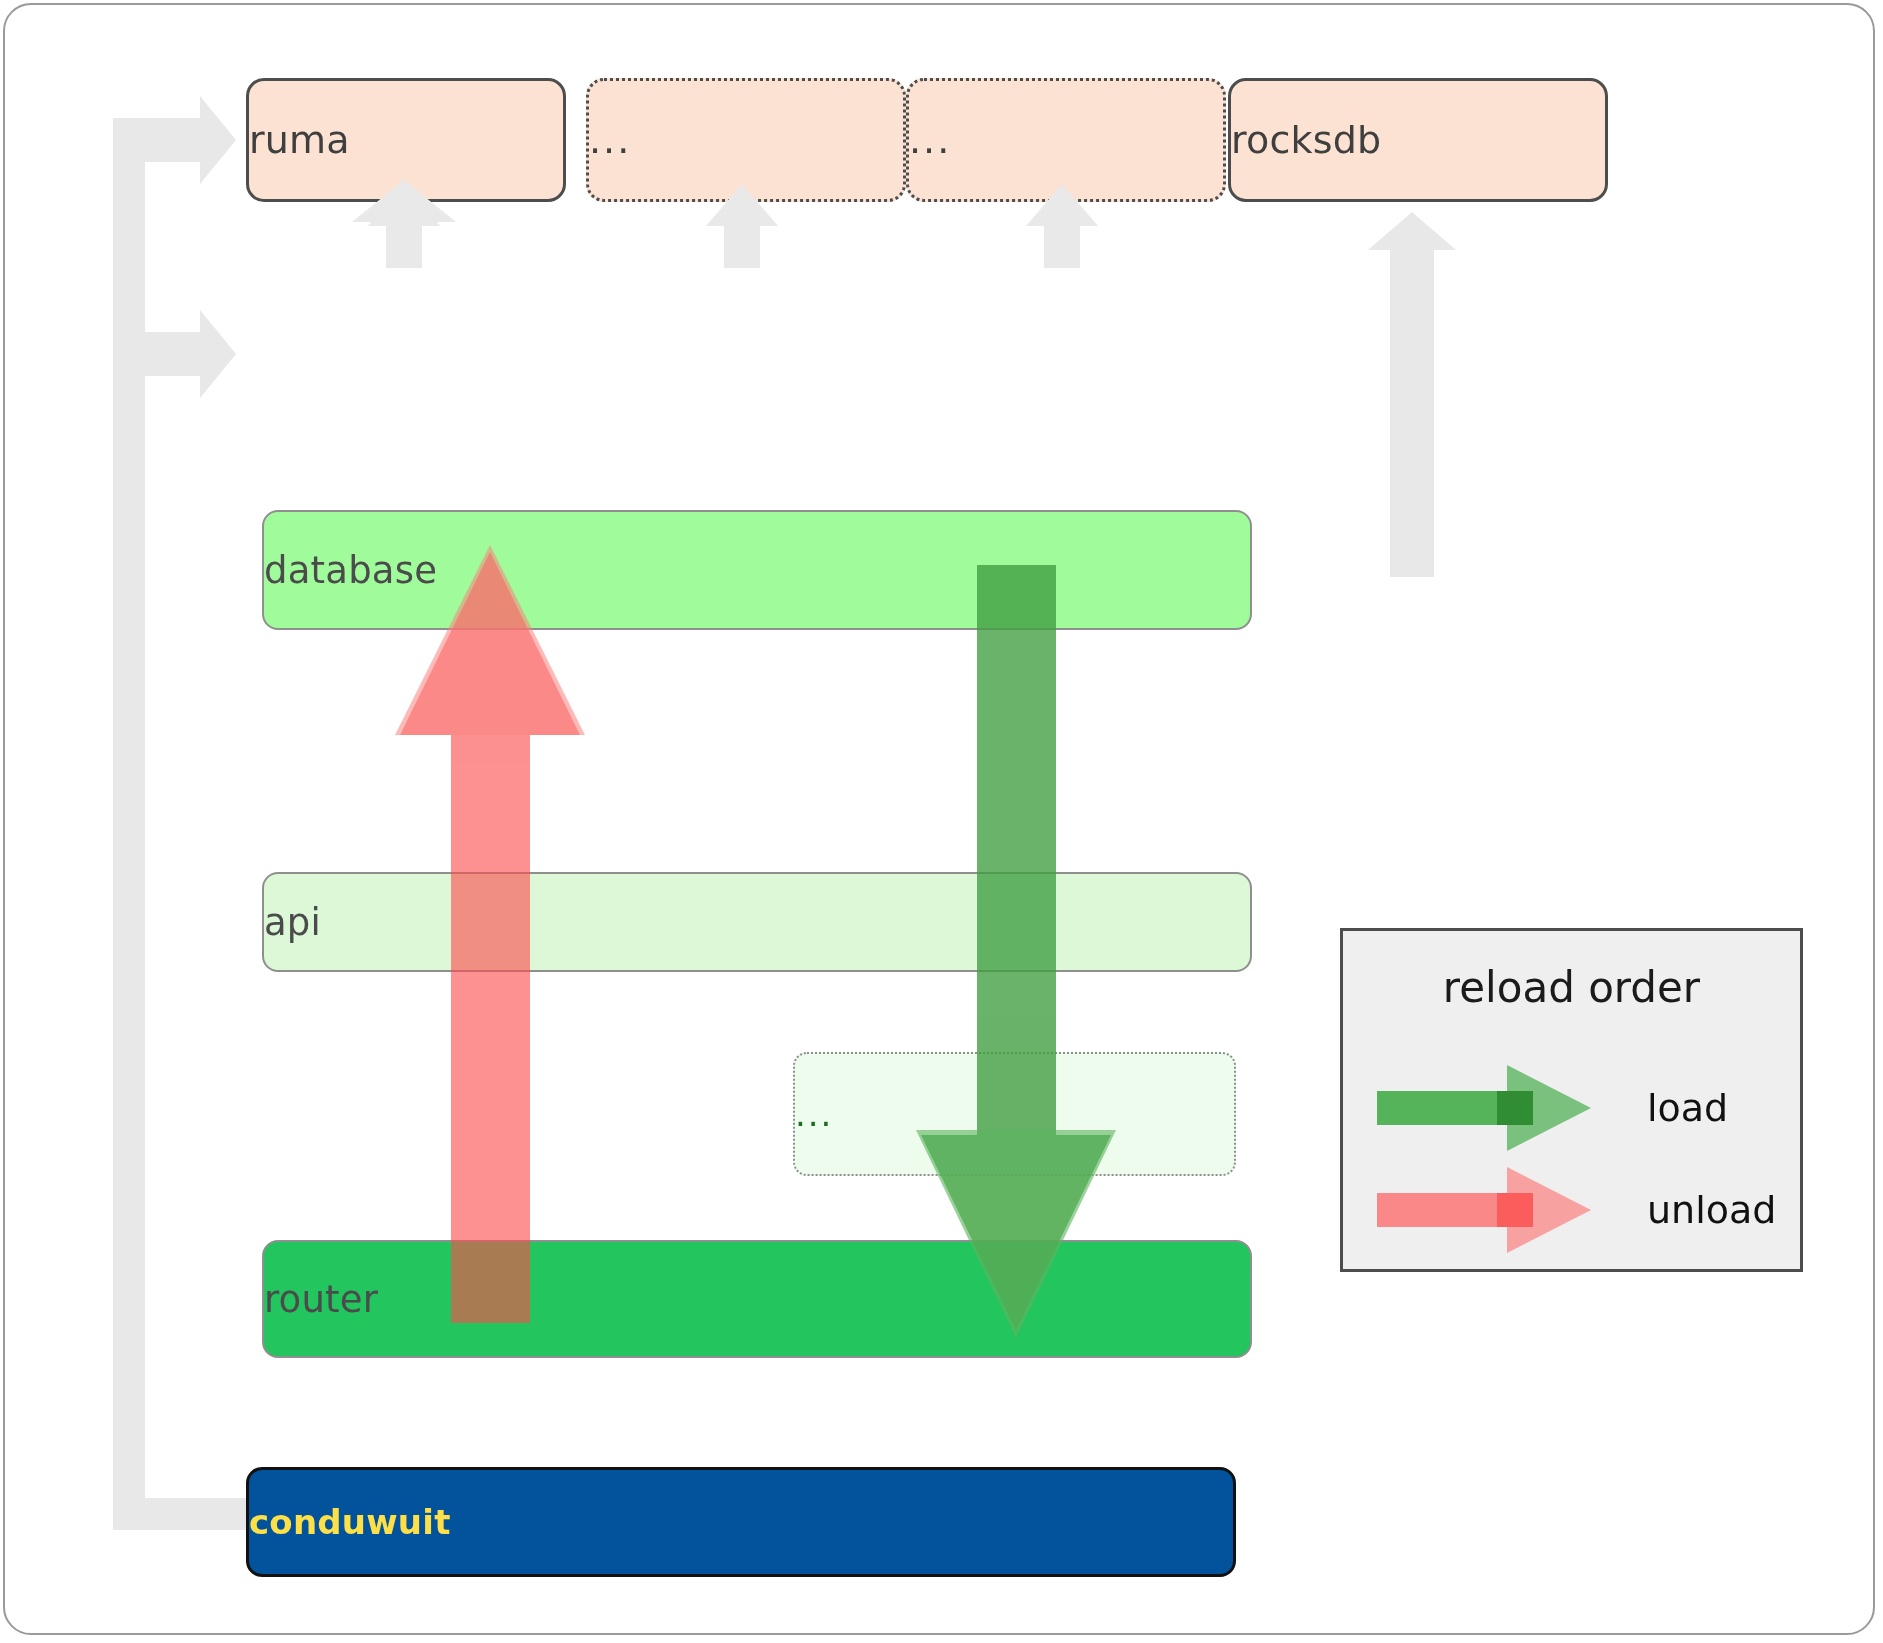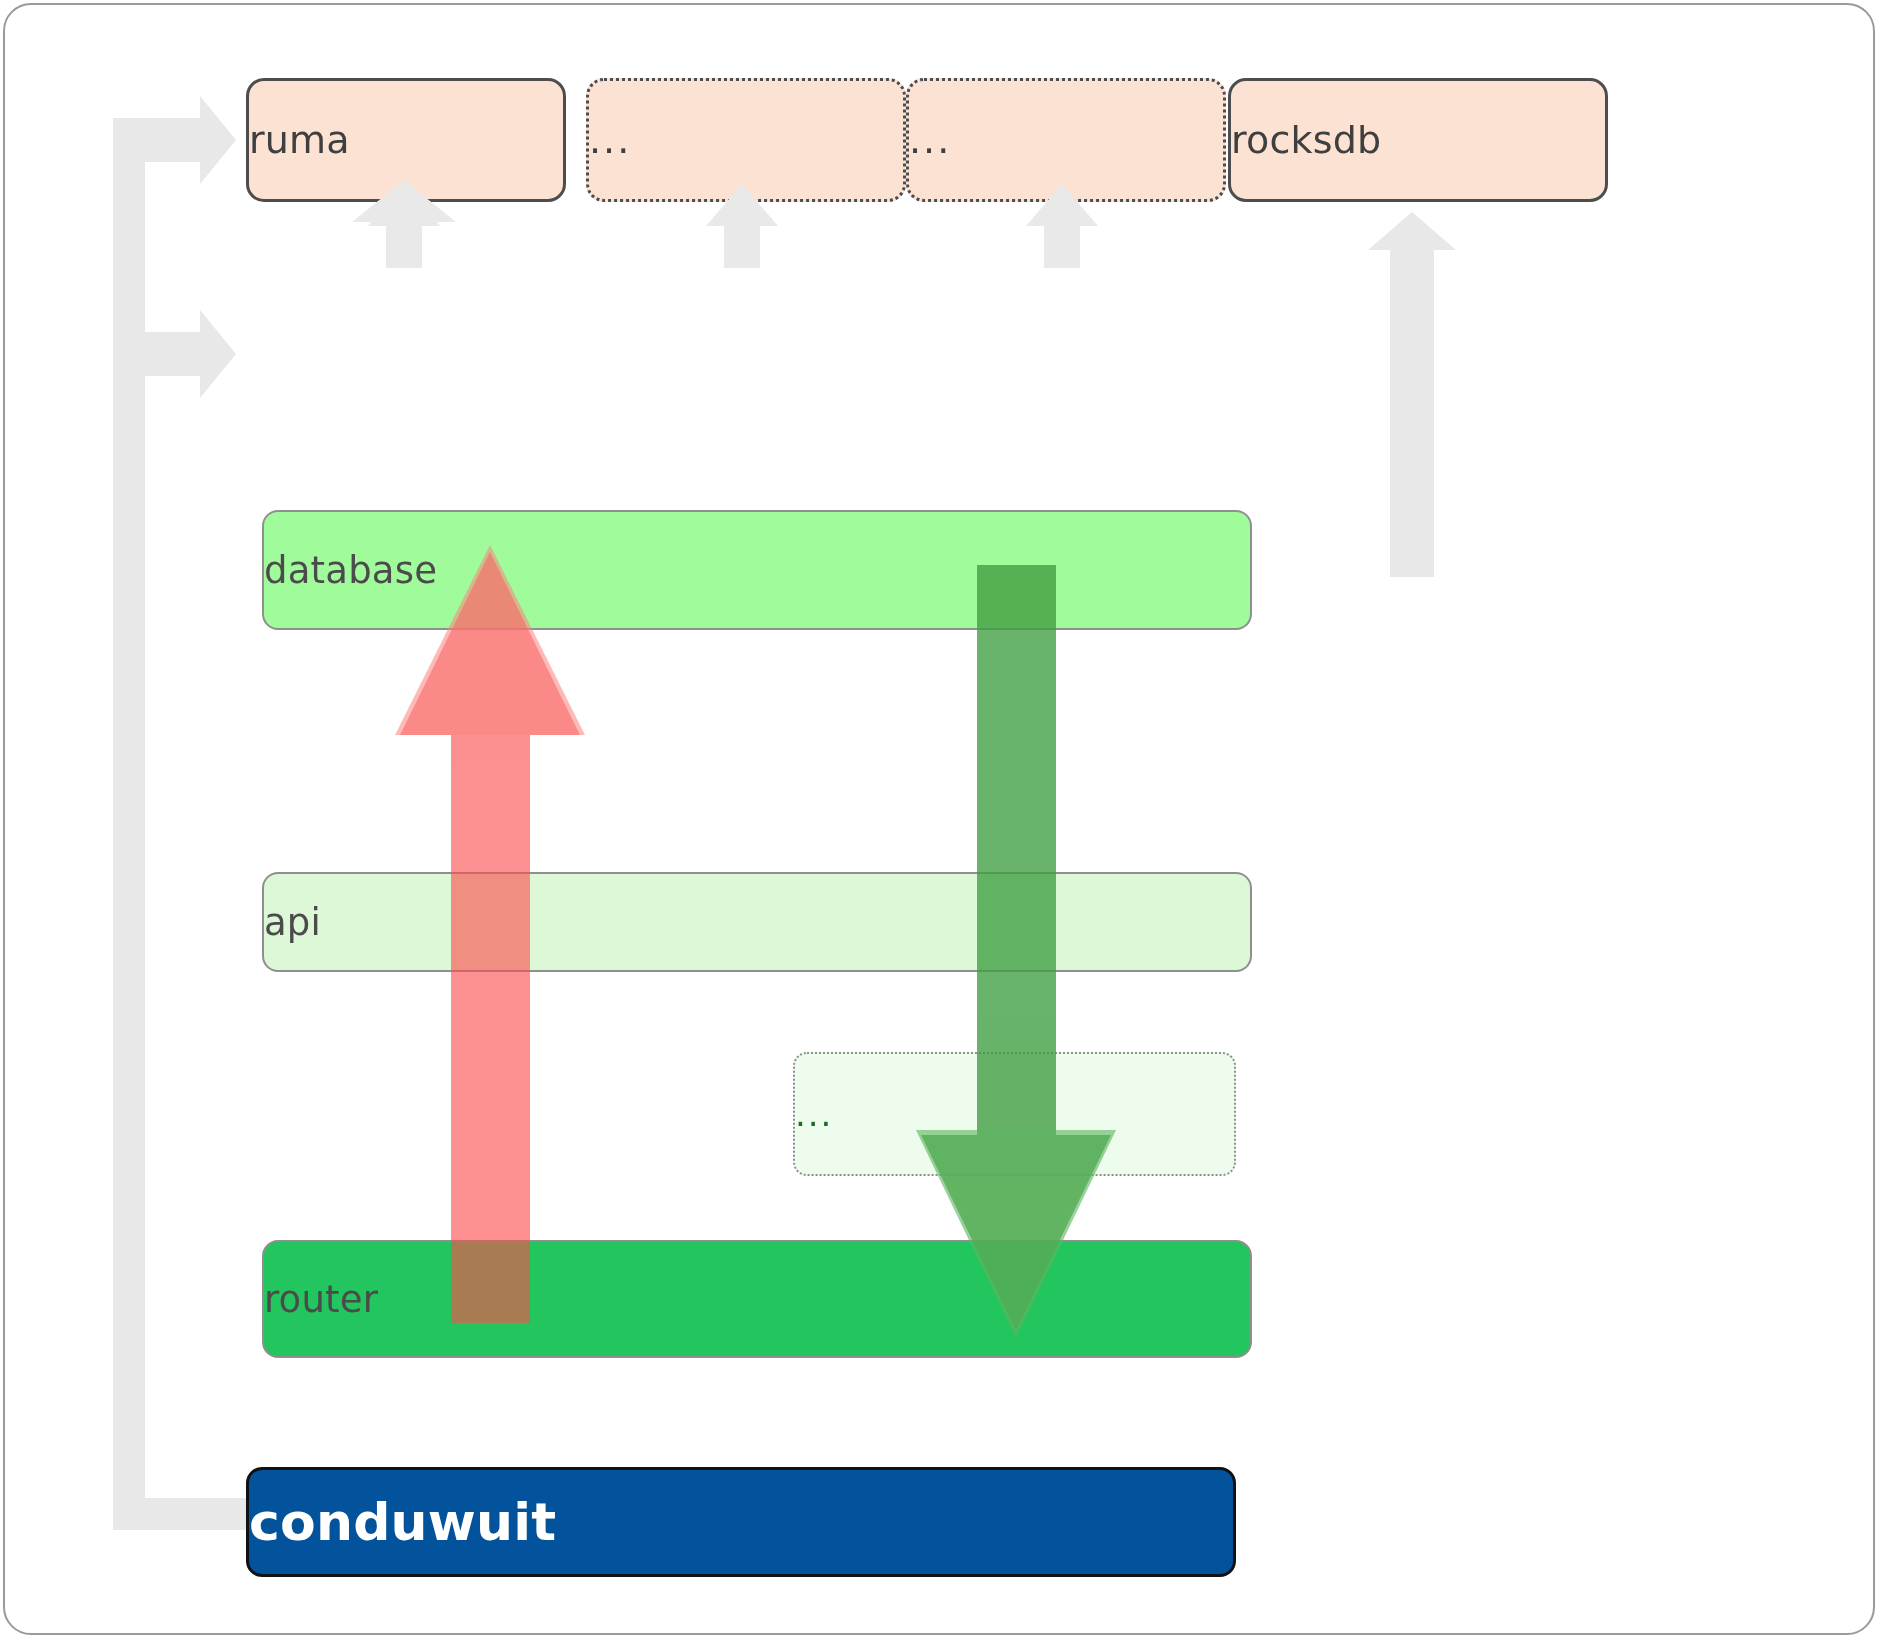--- a/index.html
+++ b/index.html
@@ -88,22 +88,22 @@
 
   
   #conduwuit-box {
     left: 246px; top: 1467px;
     width: 990px; height: 110px;
     background: #02529c;
     border: 3px solid #111111;
     border-radius: 16px;
   }
   #conduwuit-box .lbl {
-    color: #ffffff;
-    font-size: 52px;
+    color: #fde047;
+    font-size: 34px;
     font-weight: bold;
   }
 
   
   #legend {
     position: absolute;
     left: 1340px; top: 928px;
     width: 463px; height: 344px;
     background: #efefef;
     border: 3px solid #4d4d4d;
@@ -224,14 +224,35 @@
 
     <g opacity="0.78">
       <rect x="977" y="565" width="79" height="680" fill="#3f9d41"></rect>
       <polygon points="1016,1330 1111,1135 921,1135" fill="#3f9d41"></polygon>
     </g>
     <g opacity="0.62">
       <polygon points="1016,1338 1116,1130 916,1130" fill="#5eb55f"></polygon>
     </g>
   </svg>
 
+  <div id="legend">
+    <div id="legend-title">reload order</div>
+
+    <div class="legend-row" id="legend-row-load">
+      <svg class="legend-arrow" viewBox="0 0 248 90" xmlns="http://www.w3.org/2000/svg">
+        <rect x="0" y="28" width="156" height="34" fill="#4caf50" opacity="0.95"></rect>
+        <polygon points="214,45 130,2 130,88" fill="#4caf50" opacity="0.72"></polygon>
+        <rect x="120" y="28" width="36" height="34" fill="#2e8b33" opacity="0.95"></rect>
+      </svg>
+      <span class="legend-label">load</span>
+    </div>
+
+    <div class="legend-row" id="legend-row-unload">
+      <svg class="legend-arrow" viewBox="0 0 248 90" xmlns="http://www.w3.org/2000/svg">
+        <rect x="0" y="28" width="156" height="34" fill="#fa8282" opacity="0.95"></rect>
+        <polygon points="214,45 130,2 130,88" fill="#fa8282" opacity="0.72"></polygon>
+        <rect x="120" y="28" width="36" height="34" fill="#fb5a5a" opacity="0.95"></rect>
+      </svg>
+      <span class="legend-label">unload</span>
+    </div>
+  </div>
 
 </div>
 
 </body></html>

